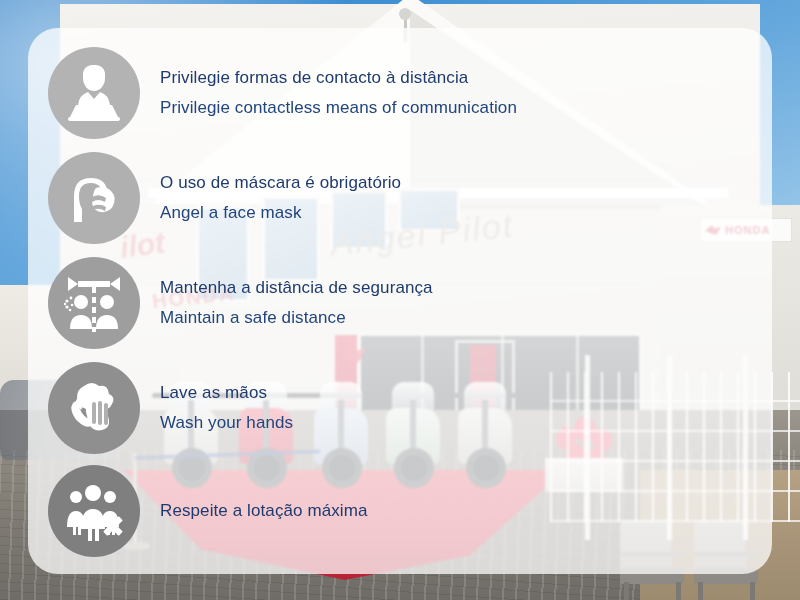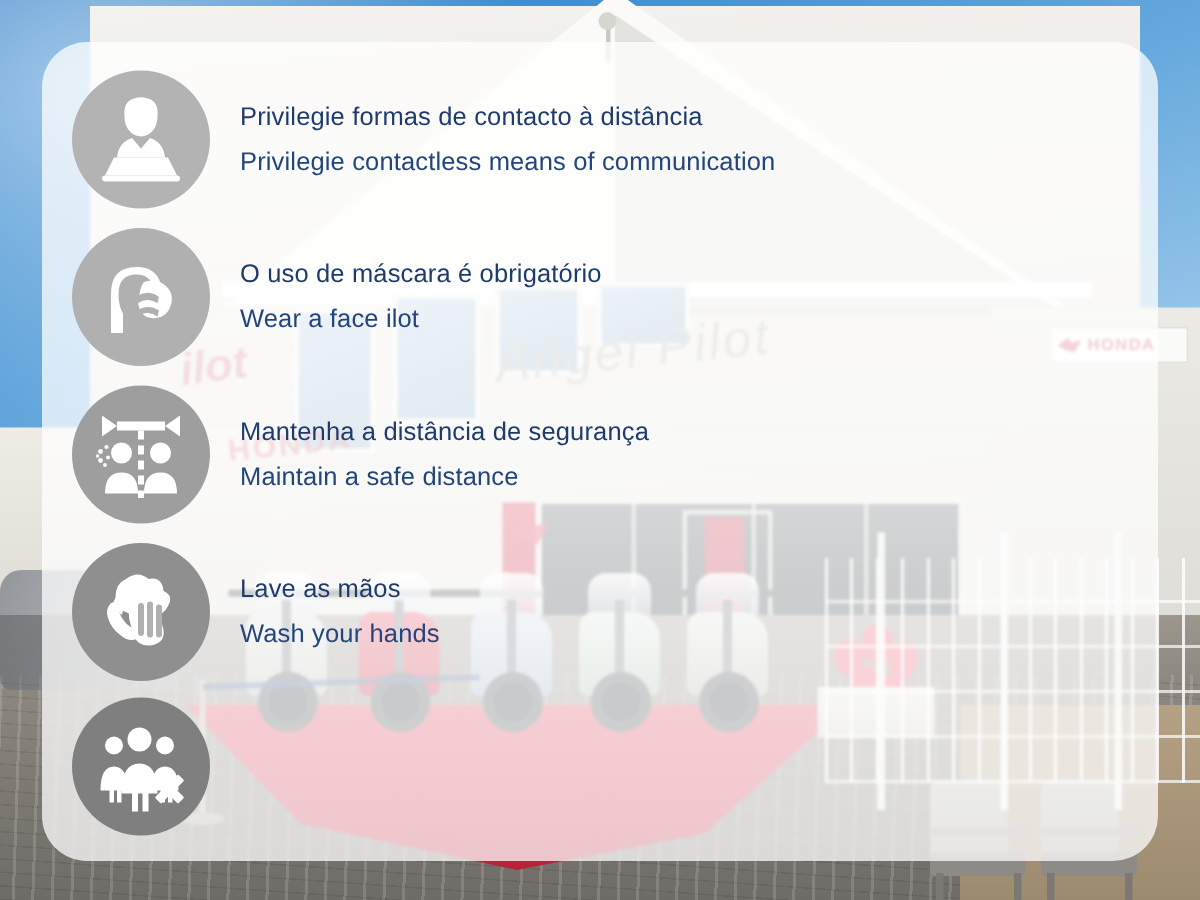--- a/index.html
+++ b/index.html
@@ -463,21 +463,21 @@
           <g fill="#ffffff">
             <path d="M12 30 q0 -18 17 -18 q13 0 16 11 l-4 3 q-3 -9 -12 -9 q-12 0 -12 13 q0 8 3 13 l0 13 h-8 l0 -13 z"></path>
             <path d="M34 22 q9 -3 15 3 q5 5 3 12 q-2 8 -10 9 q-8 1 -11 -6 q-2 -5 0 -10 q1 -6 3 -8z"></path>
             <path d="M30 31 q7 -4 14 1 l-1 4 q-7 -4 -13 0 z" fill="#b0b0b0"></path>
             <path d="M31 40 q7 -3 13 1 l-1 4 q-6 -4 -12 -1 z" fill="#b0b0b0"></path>
           </g>
         </svg>
       </div>
       <div class="rule-text">
         <span class="line-pt">O uso de máscara é obrigatório</span>
-        <span class="line-en">Wear a face ilot</span>
+        <span class="line-en">Angel a face mask</span>
       </div>
     </div>
 
     <div class="rule rule-2">
       <div class="icon-circle">
         <svg viewBox="0 0 64 64" aria-hidden="true">
           <g fill="#ffffff">
 
             <rect x="16" y="10" width="32" height="6"></rect>
             <polygon points="16,13 6,6 6,20"></polygon>
@@ -552,17 +552,18 @@
             <path d="M19 50 q0 -20 12 -20 q12 0 12 20 z"></path>
             <rect x="26" y="46" width="4" height="16"></rect>
             <rect x="33" y="46" width="4" height="16"></rect>
 
             <rect x="40" y="44" width="22" height="6" rx="1" transform="rotate(45 51 47)"></rect>
             <rect x="40" y="44" width="22" height="6" rx="1" transform="rotate(-45 51 47)"></rect>
           </g>
         </svg>
       </div>
       <div class="rule-text">
+        <span class="line-pt">Respeite a lotação máxima</span>
       </div>
     </div>
 
   </div>
 </div>
 
 </body></html>

